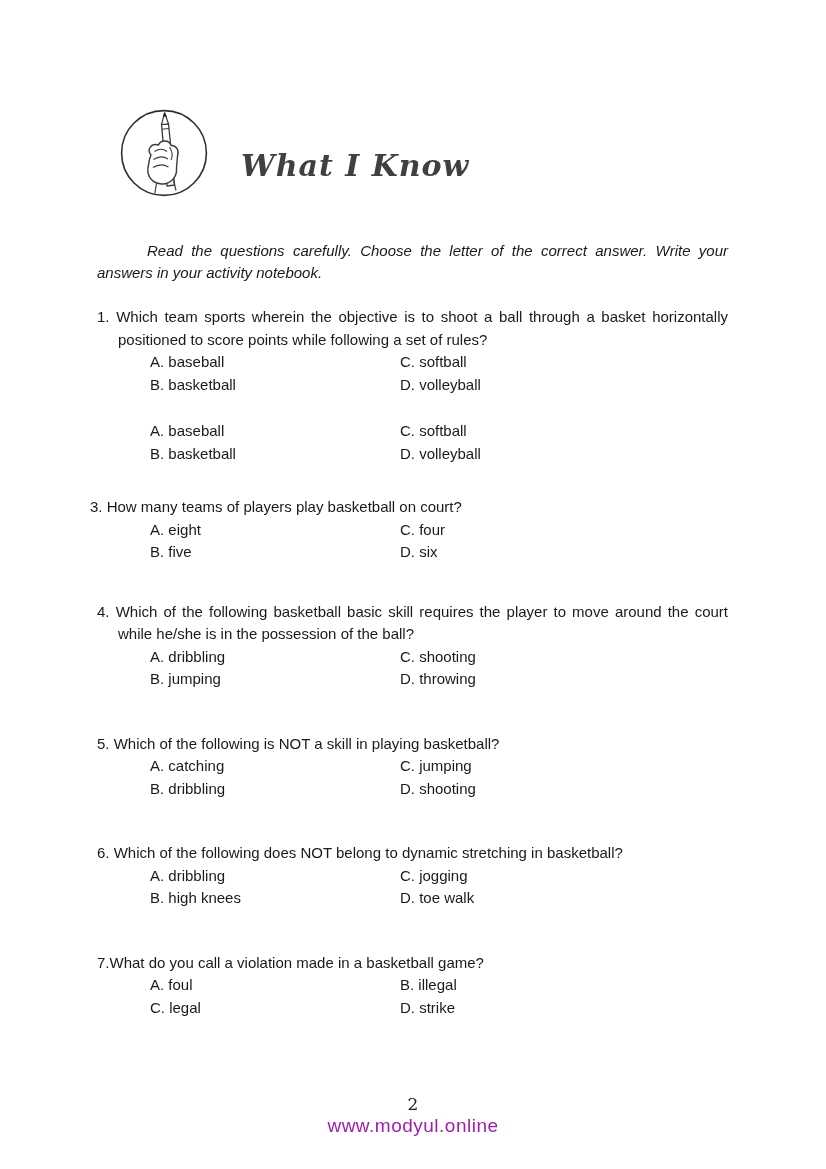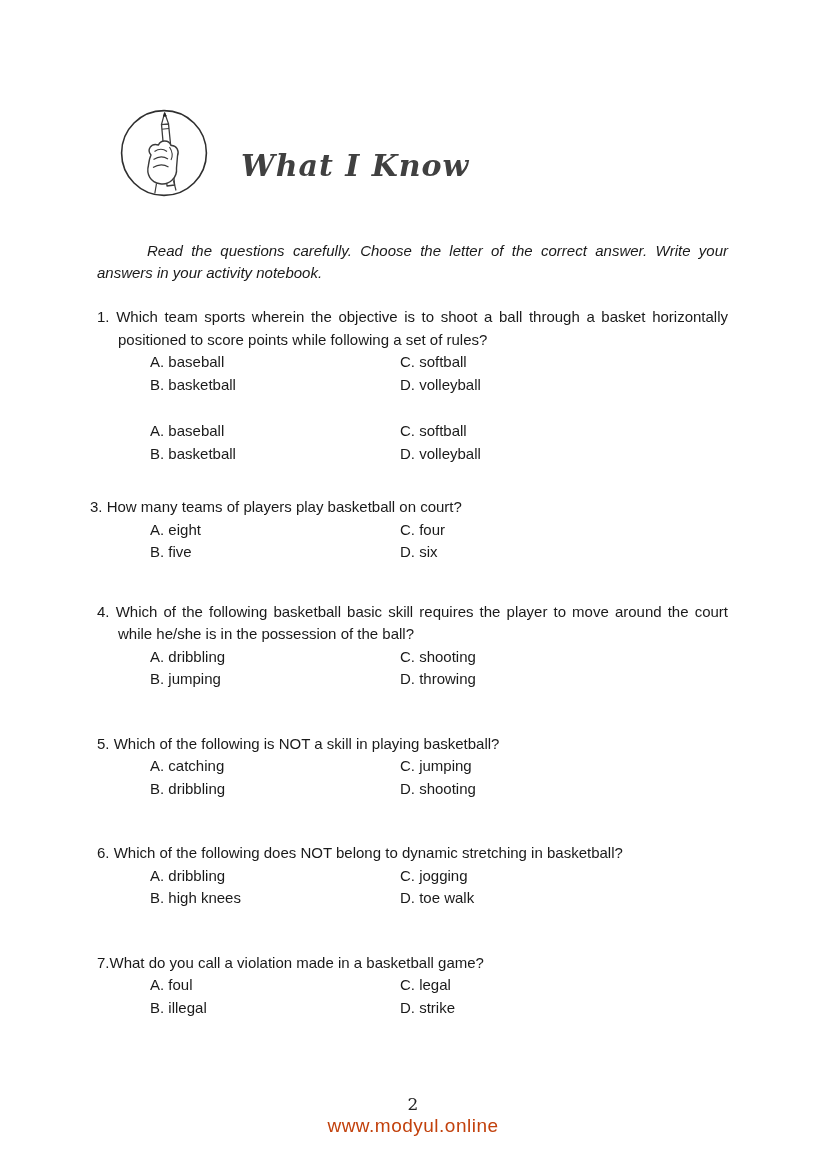--- a/index.html
+++ b/index.html
@@ -23,21 +23,21 @@
   .question:nth-child(7){margin-bottom:8px;}
   .question:nth-child(3) .qtext{margin-left:-7px;}
   .qtext{margin:0;padding-left:21px;text-indent:-21px;text-align:justify;line-height:22.5px;}
   .options{display:grid;grid-template-columns:250px 1fr;padding-left:53px;line-height:22.5px;}
   .page-num{
     position:absolute;top:1094px;left:0;width:100%;text-align:center;
     font-family:"DejaVu Serif",serif;font-size:17px;color:#222;
   }
   .watermark{
     position:absolute;top:1115px;left:0;width:100%;text-align:center;
-    font-size:19px;color:#c2410c;letter-spacing:0.5px;
+    font-size:19px;color:#a21caf;letter-spacing:0.5px;
   }
 </style>
 </head>
 <body>
 
 <div class="page">
 
   <div class="icon-wrap">
     <svg viewBox="0 0 88 88" width="88" height="88" xmlns="http://www.w3.org/2000/svg">
       <circle cx="44" cy="44" r="42.4" fill="#ffffff" stroke="#2f2f2f" stroke-width="1.6"></circle>
@@ -117,22 +117,22 @@
             <div class="option"><span class="opt-label">A.</span> <span>dribbling</span></div>
             <div class="option"><span class="opt-label">C.</span> <span>jogging</span></div>
             <div class="option"><span class="opt-label">B.</span> <span>high knees</span></div>
             <div class="option"><span class="opt-label">D.</span> <span>toe walk</span></div>
           </div>
   </div>
         <div class="question">
     <p class="qtext"><span class="qnum">7.</span><span>What do you call a violation made in a basketball game?</span></p>
     <div class="options">
             <div class="option"><span class="opt-label">A.</span> <span>foul</span></div>
+            <div class="option"><span class="opt-label">B.</span> <span>illegal</span></div>
             <div class="option"><span class="opt-label">C.</span> <span>legal</span></div>
-            <div class="option"><span class="opt-label">B.</span> <span>illegal</span></div>
             <div class="option"><span class="opt-label">D.</span> <span>strike</span></div>
           </div>
   </div>
       </div>
   </div>
 
   <div class="page-num">2</div>
   <div class="watermark">www.modyul.online</div>
 
 </div>

